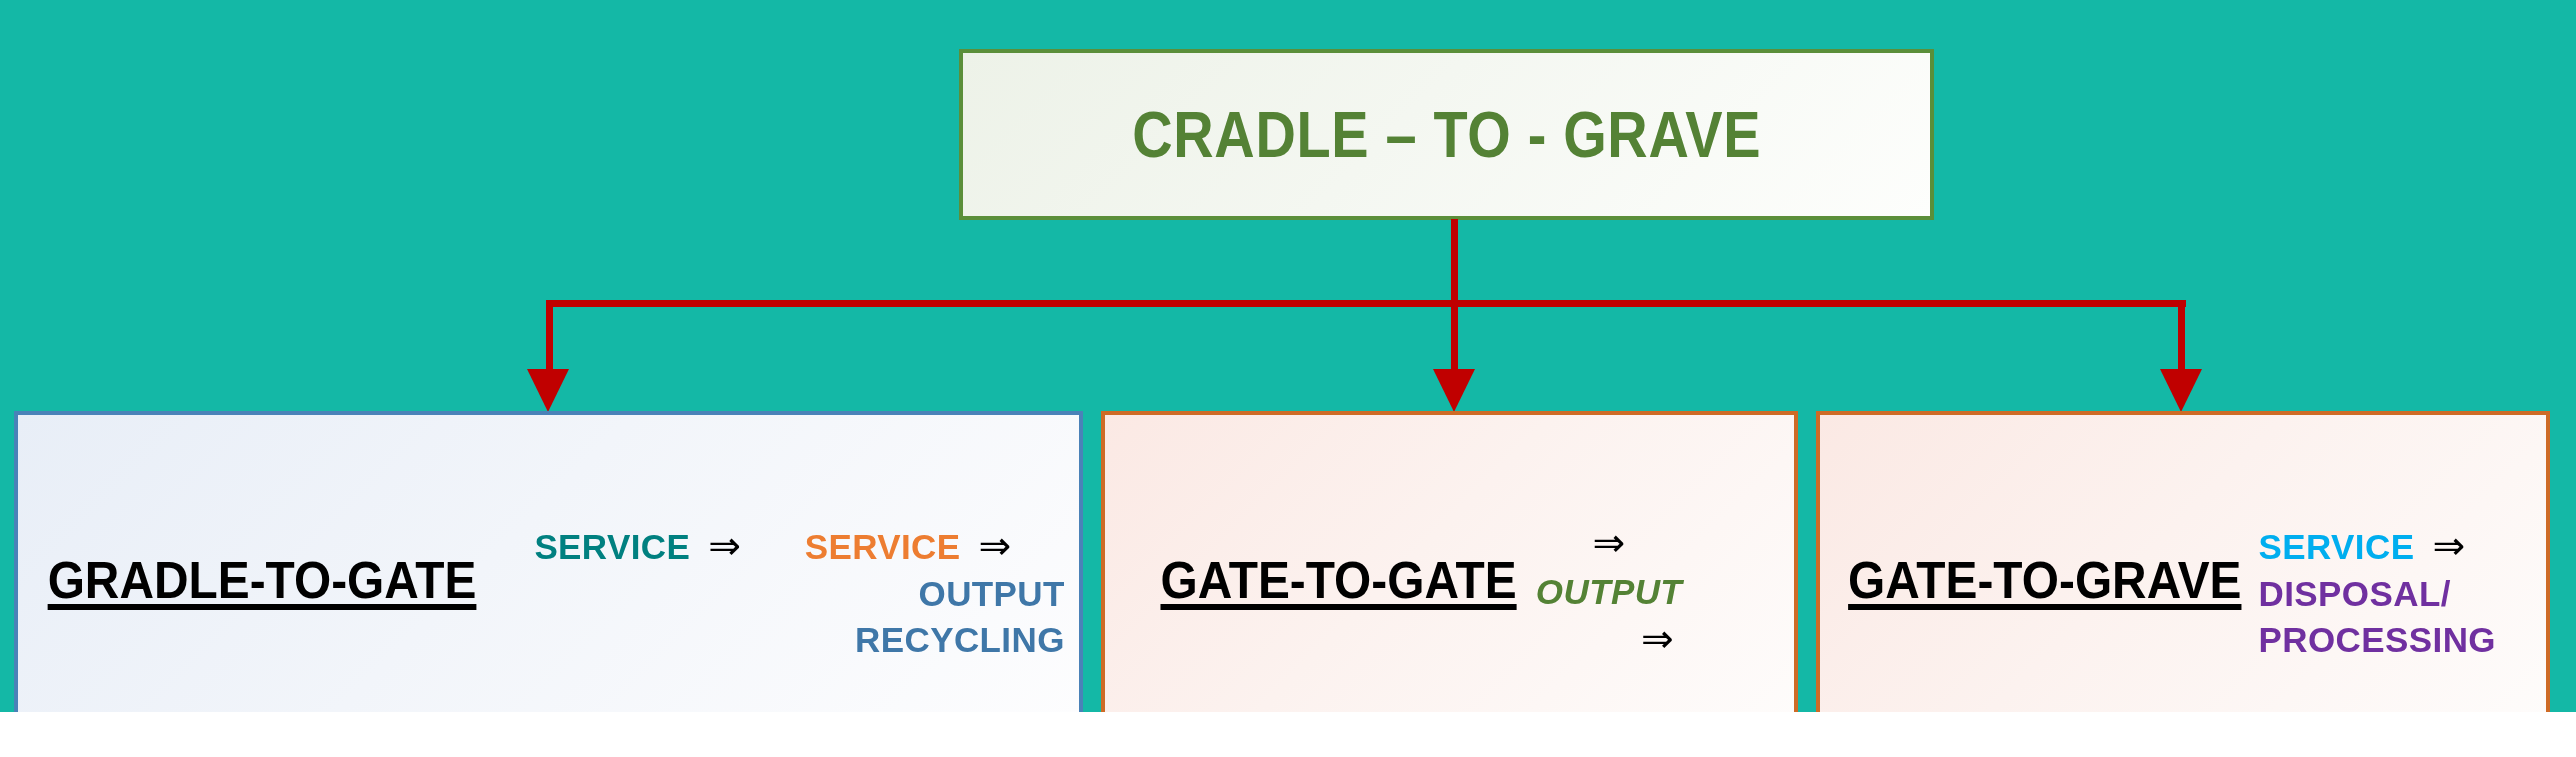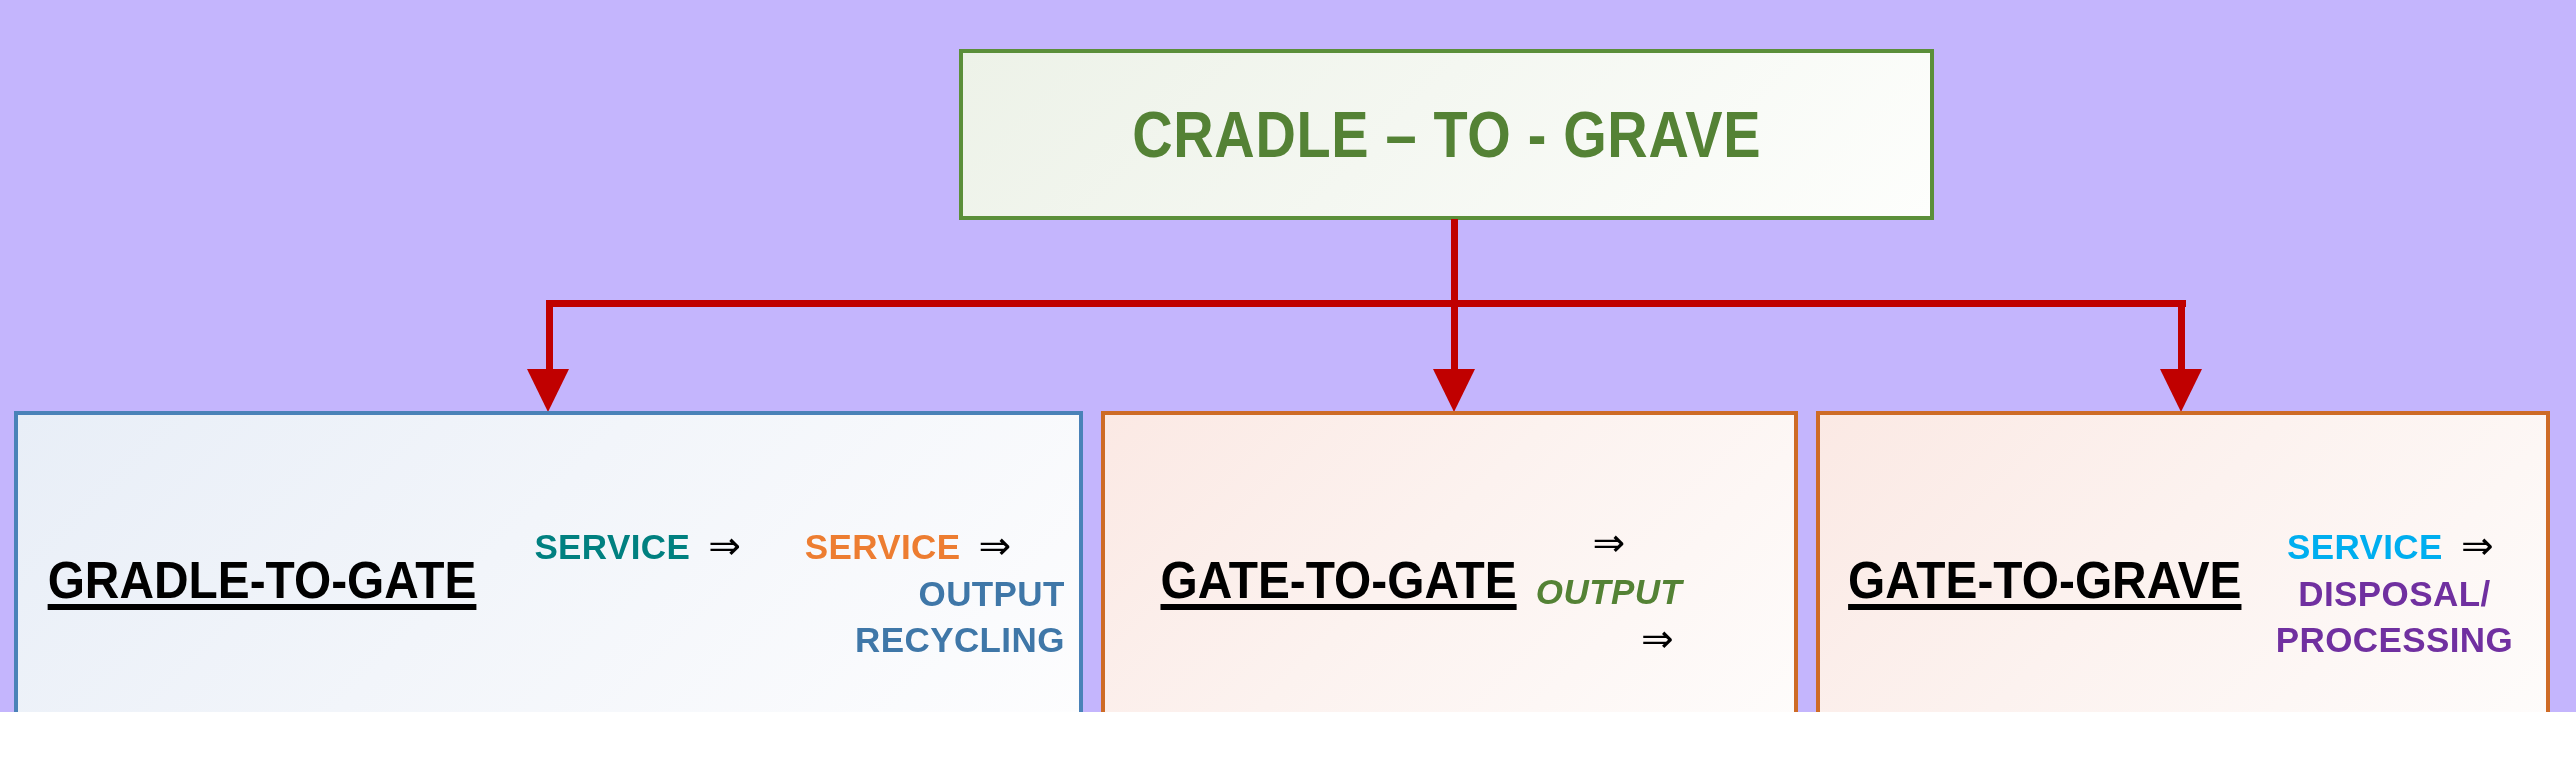--- a/index.html
+++ b/index.html
@@ -7,21 +7,21 @@
     padding: 0;
     background: #ffffff;
   }
   body {
     font-family: "Liberation Sans", sans-serif;
   }
   #canvas {
     position: relative;
     width: 2576px;
     height: 712px;
-    background: #c4b5fd;
+    background: #14b8a6;
     overflow: hidden;
   }
 
   
   .top-box {
     position: absolute;
     left: 959px;
     top: 49px;
     width: 975px;
     height: 171px;
@@ -139,21 +139,21 @@
     margin-top: 33px;
     width: 100%;
     font-family: "Liberation Sans", sans-serif;
     font-weight: bold;
     font-size: 35px;
     line-height: 1.30;
     letter-spacing: 0.4px;
   }
   .flow-left   { text-align: right; padding-right: 3.2px; }
   .flow-mid    { text-align: center; }
-  .flow-right  { text-align: center; padding-right: 4.7px; }
+  .flow-right  { text-align: left; padding-right: 4.7px; }
 
   .flow-arrow {
     color: #000000;
     font-family: "DejaVu Sans", sans-serif;
     font-weight: normal;
     font-size: 39px;
     padding: 0 8px;
   }
   .sp-wide { display: inline-block; width: 35px; }
   .sp-xwide { display: inline-block; width: 87px; }

